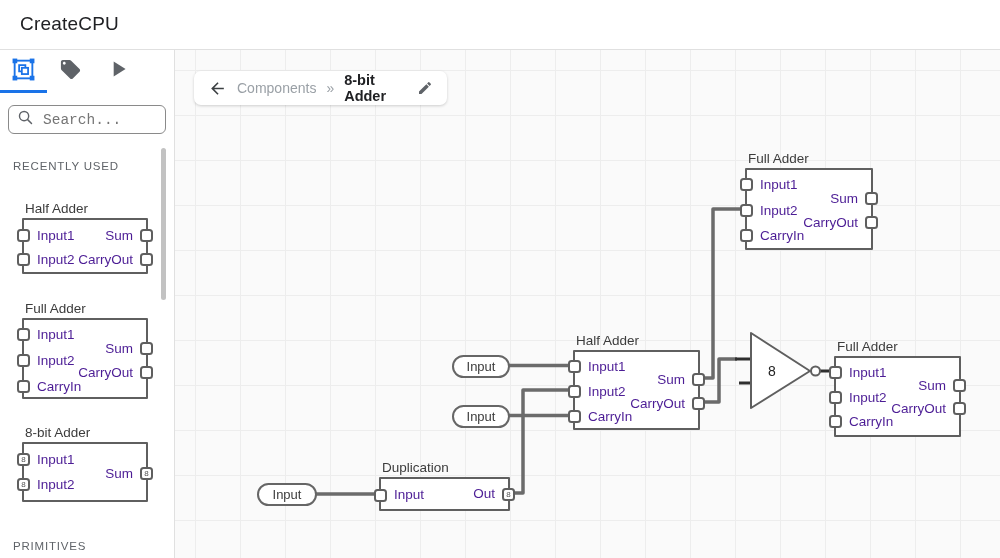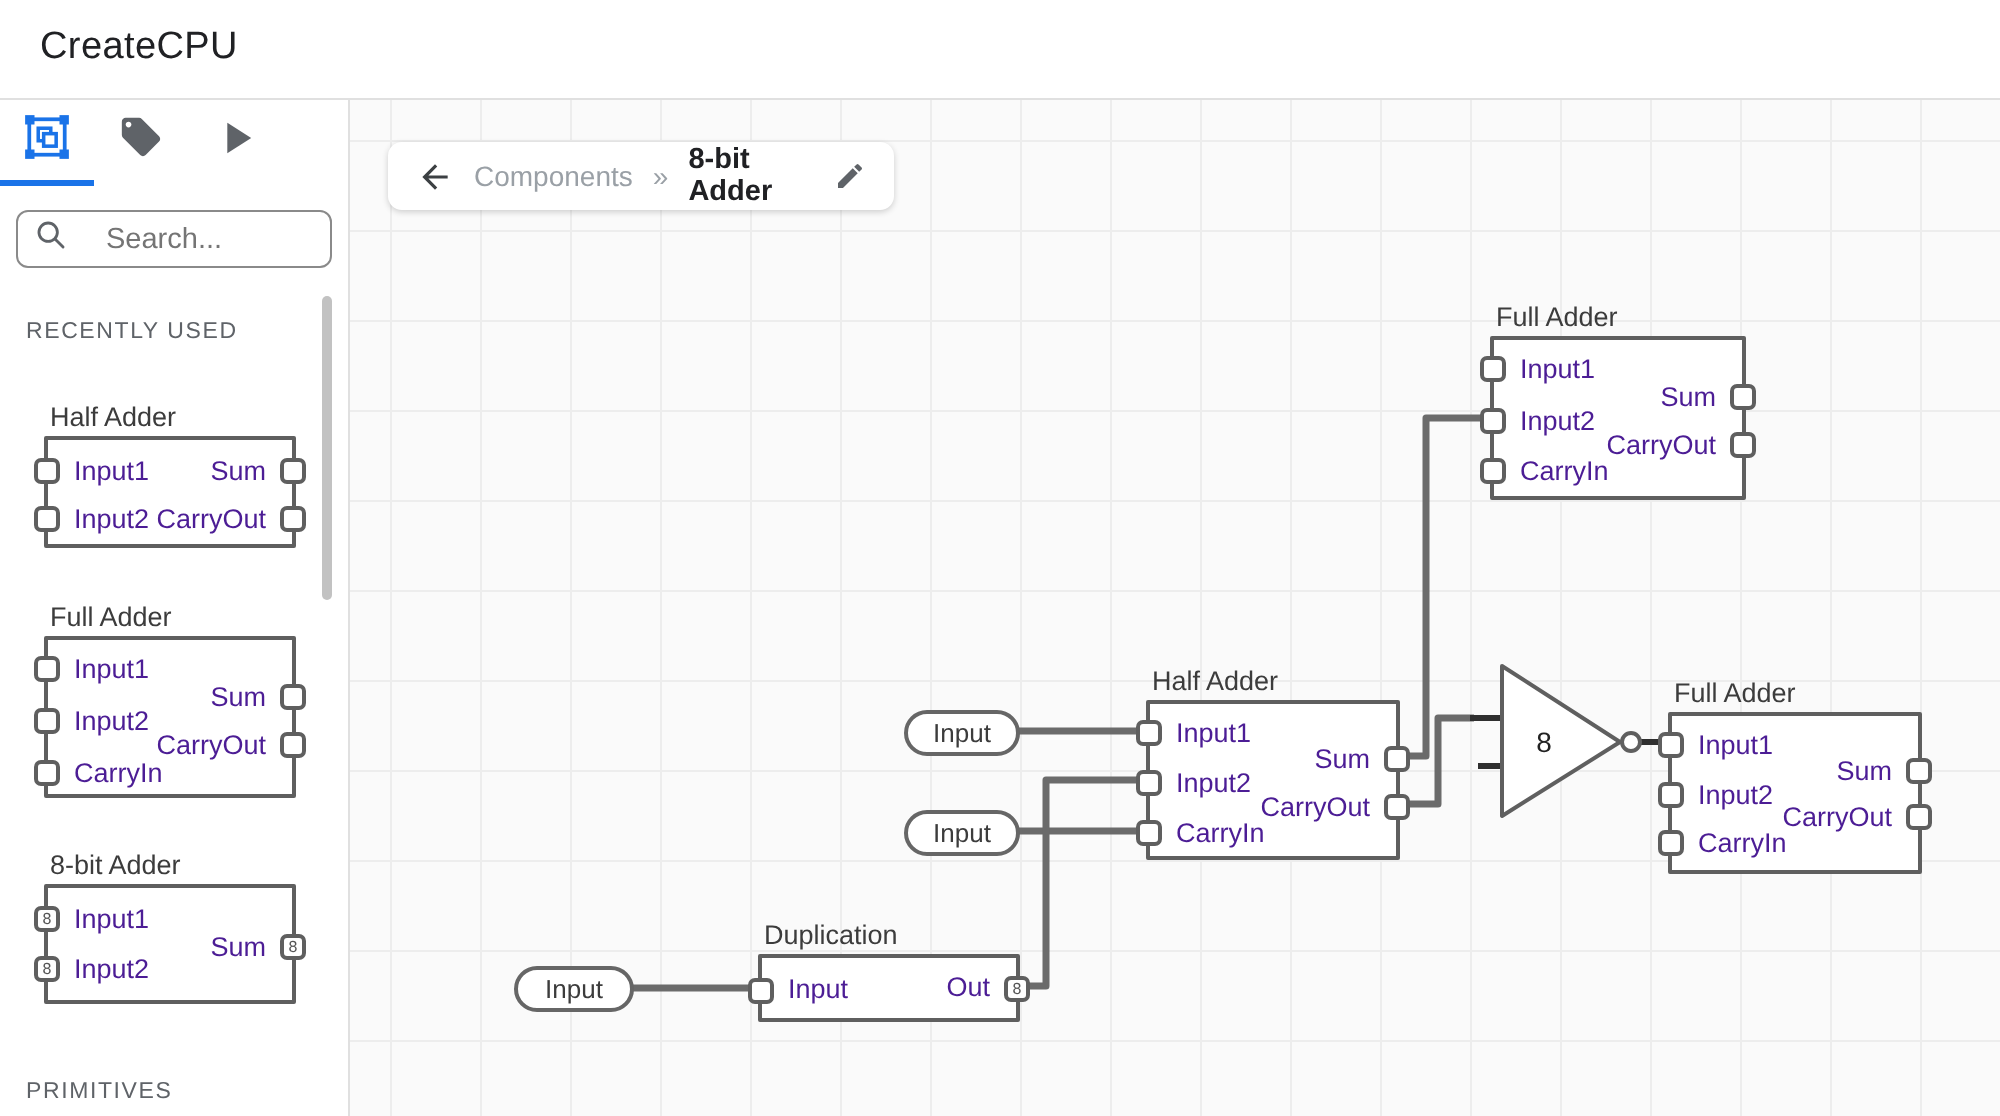--- a/index.html
+++ b/index.html
@@ -7,21 +7,21 @@
 
   
   #header{position:absolute;left:0;top:0;width:1000px;height:50px;background:#fff;border-bottom:1px solid #e0e0e0;box-sizing:border-box;}
   #app-title{position:absolute;left:20px;top:13px;font-size:19px;color:#202124;letter-spacing:.2px;text-align:right;}
 
   
   #sidebar{position:absolute;left:0;top:50px;width:175px;height:508px;background:#fff;border-right:1px solid #e0e0e0;box-sizing:border-box;}
   .tab{position:absolute;top:0;width:47px;height:42px;display:flex;align-items:center;justify-content:center;cursor:pointer;}
   #tab-underline{position:absolute;left:0;top:40px;width:47px;height:3px;background:#1a73e8;}
   .searchbox{position:absolute;left:8px;top:55px;width:158px;height:29px;border:1.5px solid #8a8a8a;border-radius:6px;box-sizing:border-box;display:flex;align-items:center;padding:0 8px;background:#fff;}
-  .searchbox input{border:0;outline:0;background:transparent;font-family:Liberation Sans, sans-serif;font-size:14.5px;color:#3b82f6;width:100%;margin-left:17px;}
+  .searchbox input{border:0;outline:0;background:transparent;font-family:Liberation Mono, monospace;font-size:14.5px;color:#3b82f6;width:100%;margin-left:7px;}
   .sec-label{position:absolute;left:13px;font-size:11.5px;color:#5f6368;letter-spacing:.8px;}
   #side-scrollbar{position:absolute;left:161px;top:98px;width:5px;height:152px;background:#c2c2c2;border-radius:3px;}
 
   
   .comp{position:absolute;background:#fff;border:2px solid #5f5f5f;box-sizing:border-box;border-radius:1px;}
   .ctitle{position:absolute;top:-19px;left:1px;font-size:13.5px;color:#3c3c3c;white-space:nowrap;}
   .port{position:absolute;width:13px;height:13px;background:#fff;border:2px solid #5f5f5f;border-radius:3.5px;box-sizing:border-box;display:flex;align-items:center;justify-content:center;font-size:8px;line-height:8px;color:#555;}
   .port.l{left:-7px}
   .port.r{right:-7px}
   .plab{position:absolute;font-size:13.5px;line-height:18px;color:#4c1d95;white-space:nowrap;}

